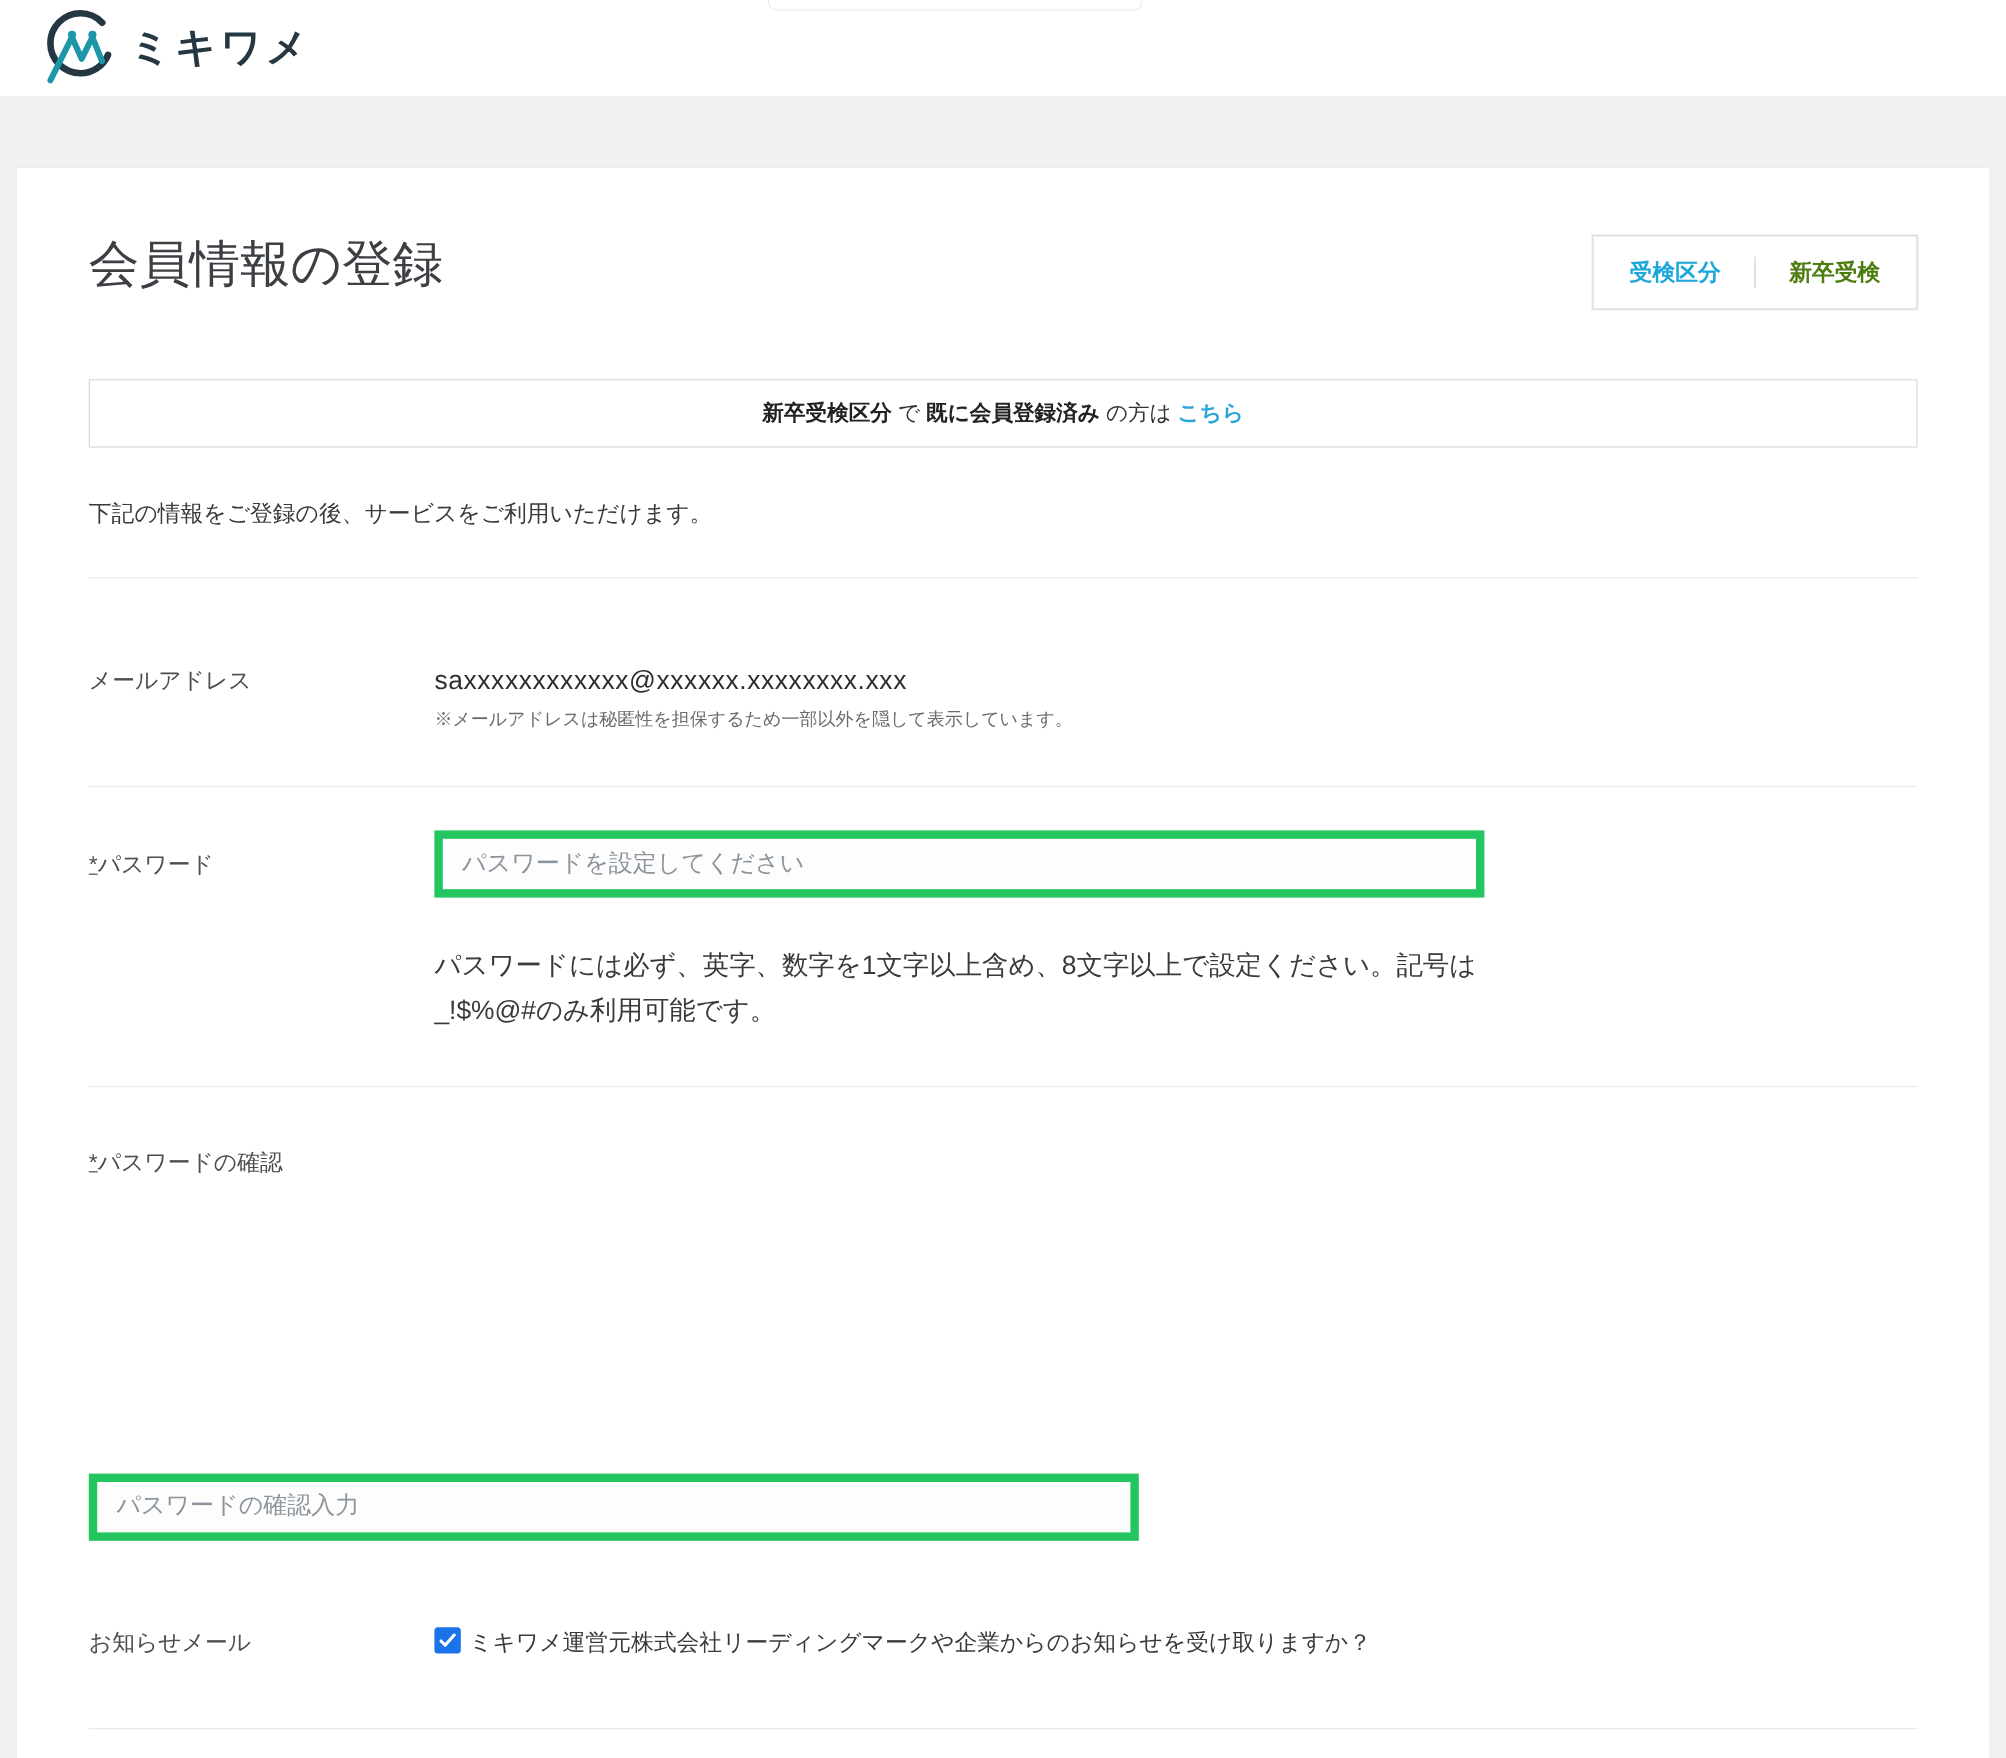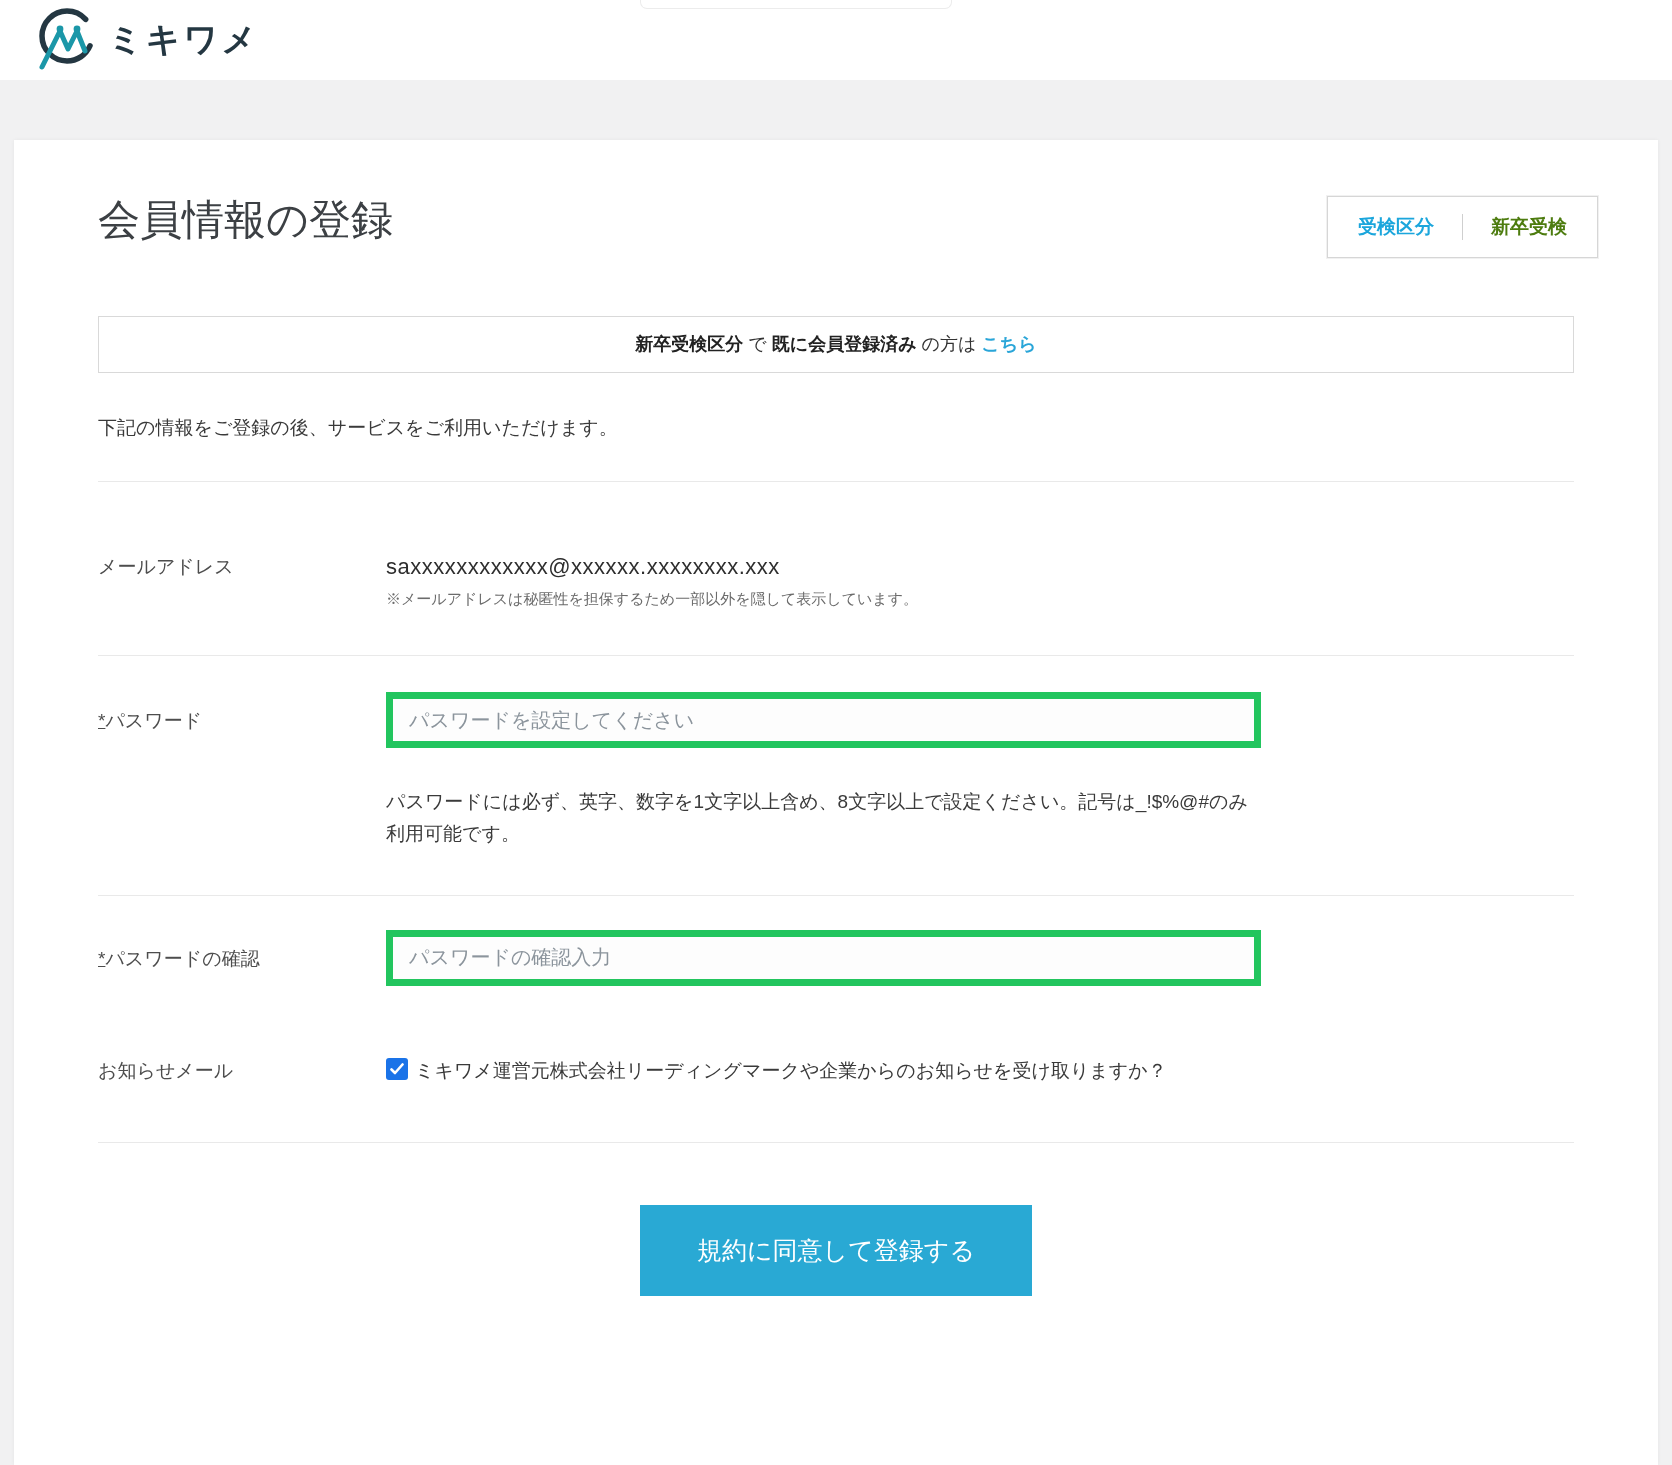--- a/index.html
+++ b/index.html
@@ -36,21 +36,21 @@
     border:1px solid #ececec;
     border-top:none;
     border-radius:0 0 7px 7px;
   }
   
   .card {
     position:absolute;
     left:14px; right:14px; top:140px; bottom:0;
     background:#ffffff;
     box-shadow:0 0 4px rgba(0,0,0,0.05);
-    padding:0 84px;
+    padding:0 60px;
   }
   .page-title {
     padding-top:52px;
     font-size:42px;
     font-weight:400;
     color:#3c4044;
   }
   .exam-badge {
     position:absolute;
     top:56px; right:60px;
@@ -92,22 +92,22 @@
   .text-input {
     width:875px; height:56px;
     border:7px solid #22c55e;
     background:#fdfdfd;
     font-size:20px;
     padding:0 16px;
     color:#333;
     font-family:"Liberation Sans", sans-serif;
   }
   .text-input::placeholder { color:#8b949c; }
-  .pw-hint { margin-top:38px; font-size:19px; color:#3a3a3a; width:880px; line-height:1.7; }
-  .row-confirm { padding:34px 0 0; }
+  .pw-hint { margin-top:38px; font-size:22px; color:#3a3a3a; width:880px; line-height:1.7; }
+  .row-confirm { padding:34px 0 0;flex-direction:column; }
   .row-newsletter { margin-top:72px; padding-bottom:58px; border-bottom:1px solid #e9e9e9; }
   .checkbox-line { display:flex; align-items:flex-start; font-size:19px; color:#3a3a3a; }
   .checkbox {
     width:22px; height:22px;
     flex:0 0 22px;
     background:#1a73e8;
     border-radius:3px;
     margin-right:7px;
     display:flex; align-items:center; justify-content:center;
     cursor:pointer;

